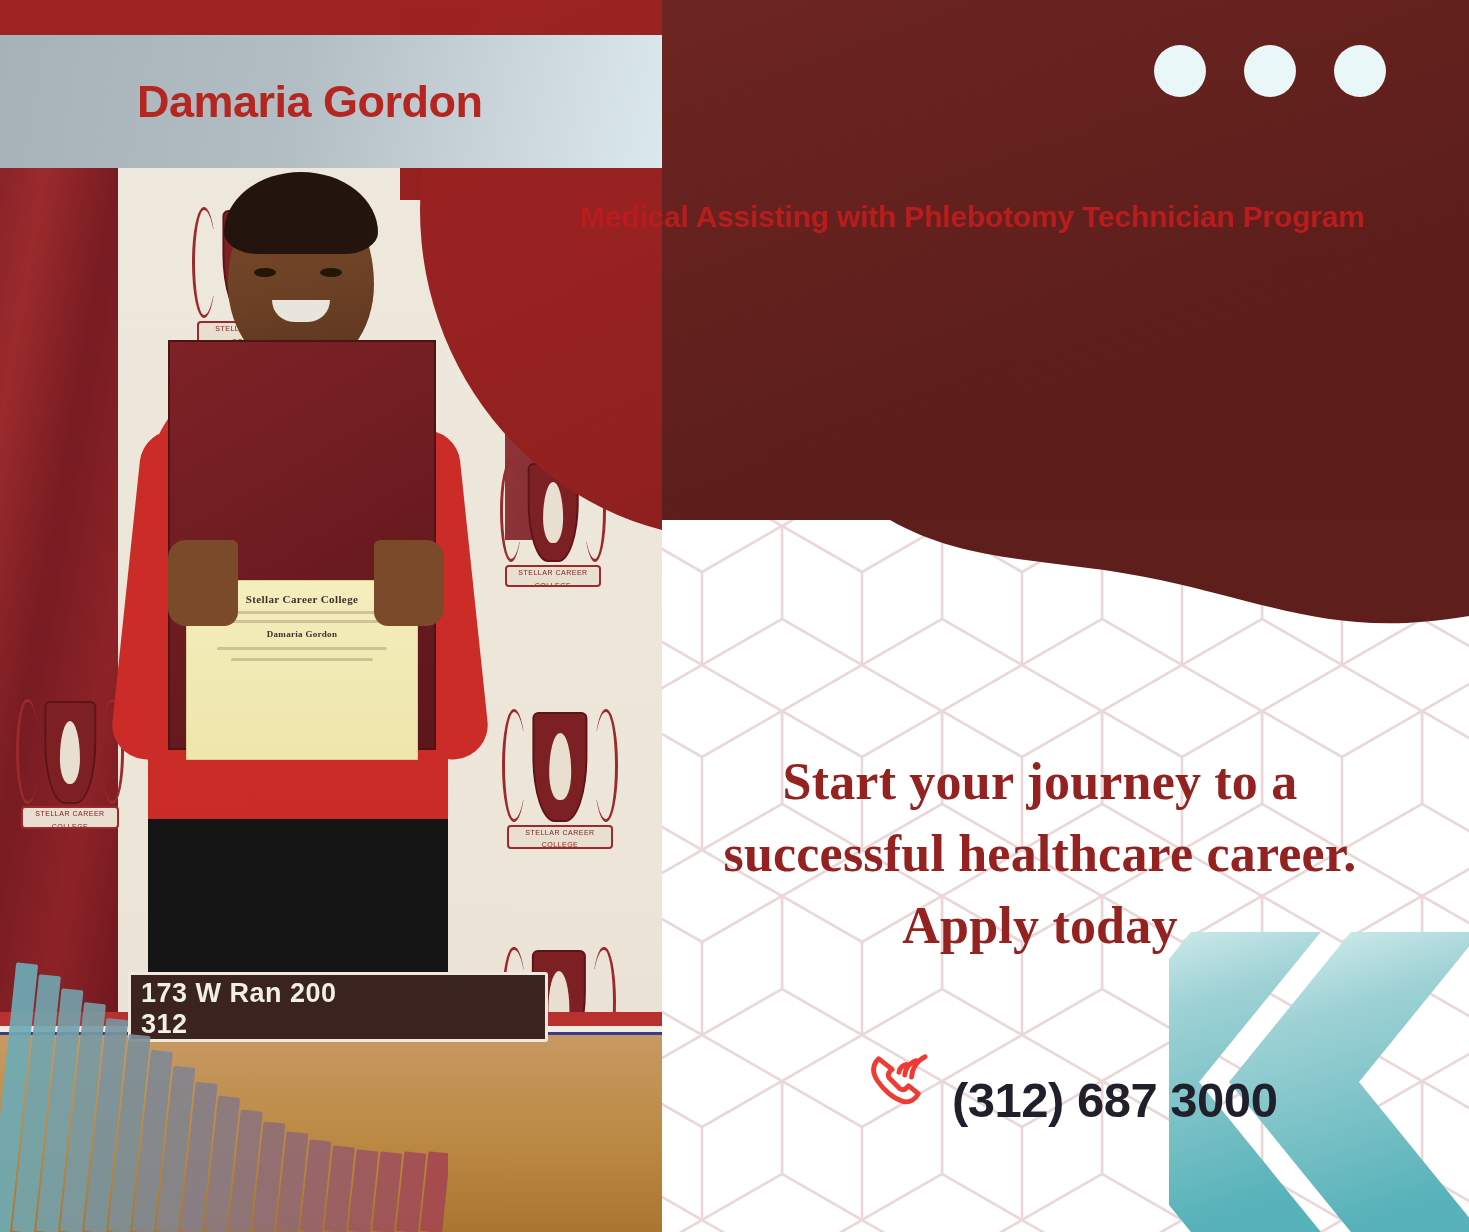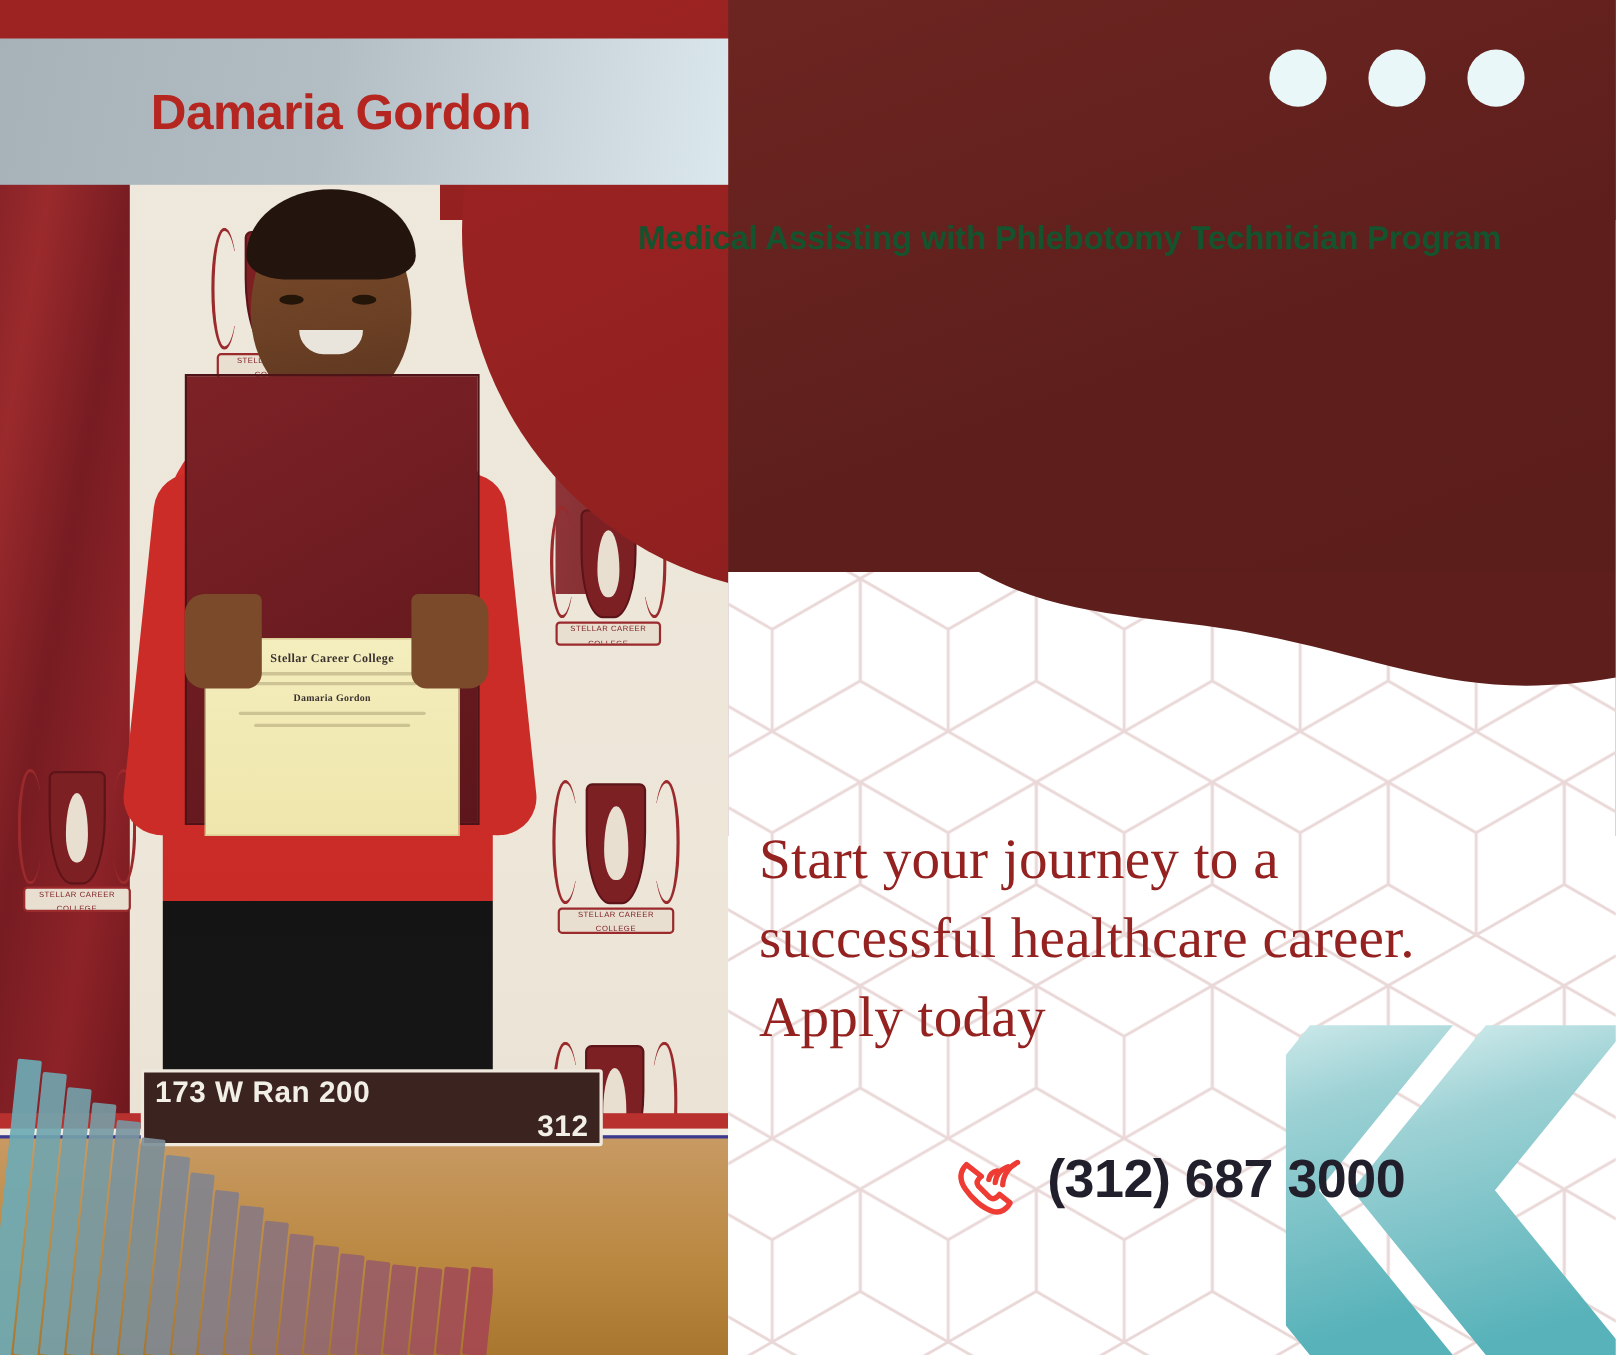--- a/index.html
+++ b/index.html
@@ -160,54 +160,54 @@
     letter-spacing:-.5px;
   }
 
   
   .dots{ position:absolute; left:1154px; top:45px; display:flex; gap:38px; }
   .dots span{ width:52px; height:52px; border-radius:50%; background:#eaf7f8; display:block; }
 
   
   .program-title{
     position:absolute; left:580px; top:196px; width:848px;
-    color:#14532d; font-size:30px; font-weight:bold; line-height:1.42;
+    color:#b91c1c; font-size:30px; font-weight:bold; line-height:1.42;
     letter-spacing:-.2px;
   }
   .body-copy{
     position:absolute; left:770px; top:290px; width:680px;
     color:#fdfbfa; font-size:33px; line-height:1.47; text-align:right;
     letter-spacing:-.2px;
   }
 
   
   .lattice-zone{
     position:absolute; left:662px; top:520px; width:807px; height:712px;
     overflow:hidden; background:#ffffff;
   }
   .lattice{ position:absolute; inset:-40px; opacity:1; }
 
   .cta{
     position:absolute; left:690px; top:746px; width:700px;
-    text-align:left; color:#942220;
-    font-family:"Liberation Serif", serif; font-weight:normal;
+    text-align:center; color:#942220;
+    font-family:"Liberation Serif", serif; font-weight:bold;
     font-size:52px; line-height:1.38; letter-spacing:.2px;
   }
 
   
   .chevrons{ position:absolute; right:0; bottom:0; width:300px; height:300px; overflow:hidden; }
 
   
   .phone-icon{ position:absolute; left:866px; top:1048px; width:62px; height:64px; }
   .call-label{
     position:absolute; left:956px; top:1026px; width:400px;
     color:#33313c; font-size:26px; letter-spacing:.2px;
   }
   .call-number{
-    position:absolute; left:952px; top:1044px; width:420px;
+    position:absolute; left:952px; top:1072px; width:420px;
     color:#201f2b; font-size:49px; font-weight:bold; letter-spacing:-.5px;
   }
 </style>
 </head>
 <body>
 
 <div class="poster">
 
   <div class="photo">
     <div class="ph-wall"></div>
@@ -274,21 +274,21 @@
     <div class="ph-hand-l"></div>
     <div class="ph-hand-r"></div>
 
     <div class="ph-stripe-red"></div>
     <div class="ph-stripe-white"></div>
     <div class="ph-stripe-blue"></div>
     <div class="ph-floor"></div>
 
     <div class="ph-sign">
       <div>173 W Ran              200</div>
-      <div style="text-align:right">312</div>
+      <div style="text-align:left">312</div>
     </div>
   </div>
 
   <div class="bars">
       <i style="background: rgb(110, 170, 180); left: 0px; height: 270px; transform: rotate(6deg); opacity: 0.92;"></i>
       <i style="background: rgb(113, 165, 174); left: 24px; height: 258px; transform: rotate(6deg); opacity: 0.92;"></i>
       <i style="background: rgb(116, 159, 169); left: 48px; height: 244px; transform: rotate(6deg); opacity: 0.92;"></i>
       <i style="background: rgb(119, 154, 163); left: 72px; height: 230px; transform: rotate(6deg); opacity: 0.92;"></i>
       <i style="background: rgb(122, 148, 158); left: 96px; height: 214px; transform: rotate(6deg); opacity: 0.92;"></i>
       <i style="background: rgb(125, 143, 152); left: 120px; height: 198px; transform: rotate(6deg); opacity: 0.92;"></i>

